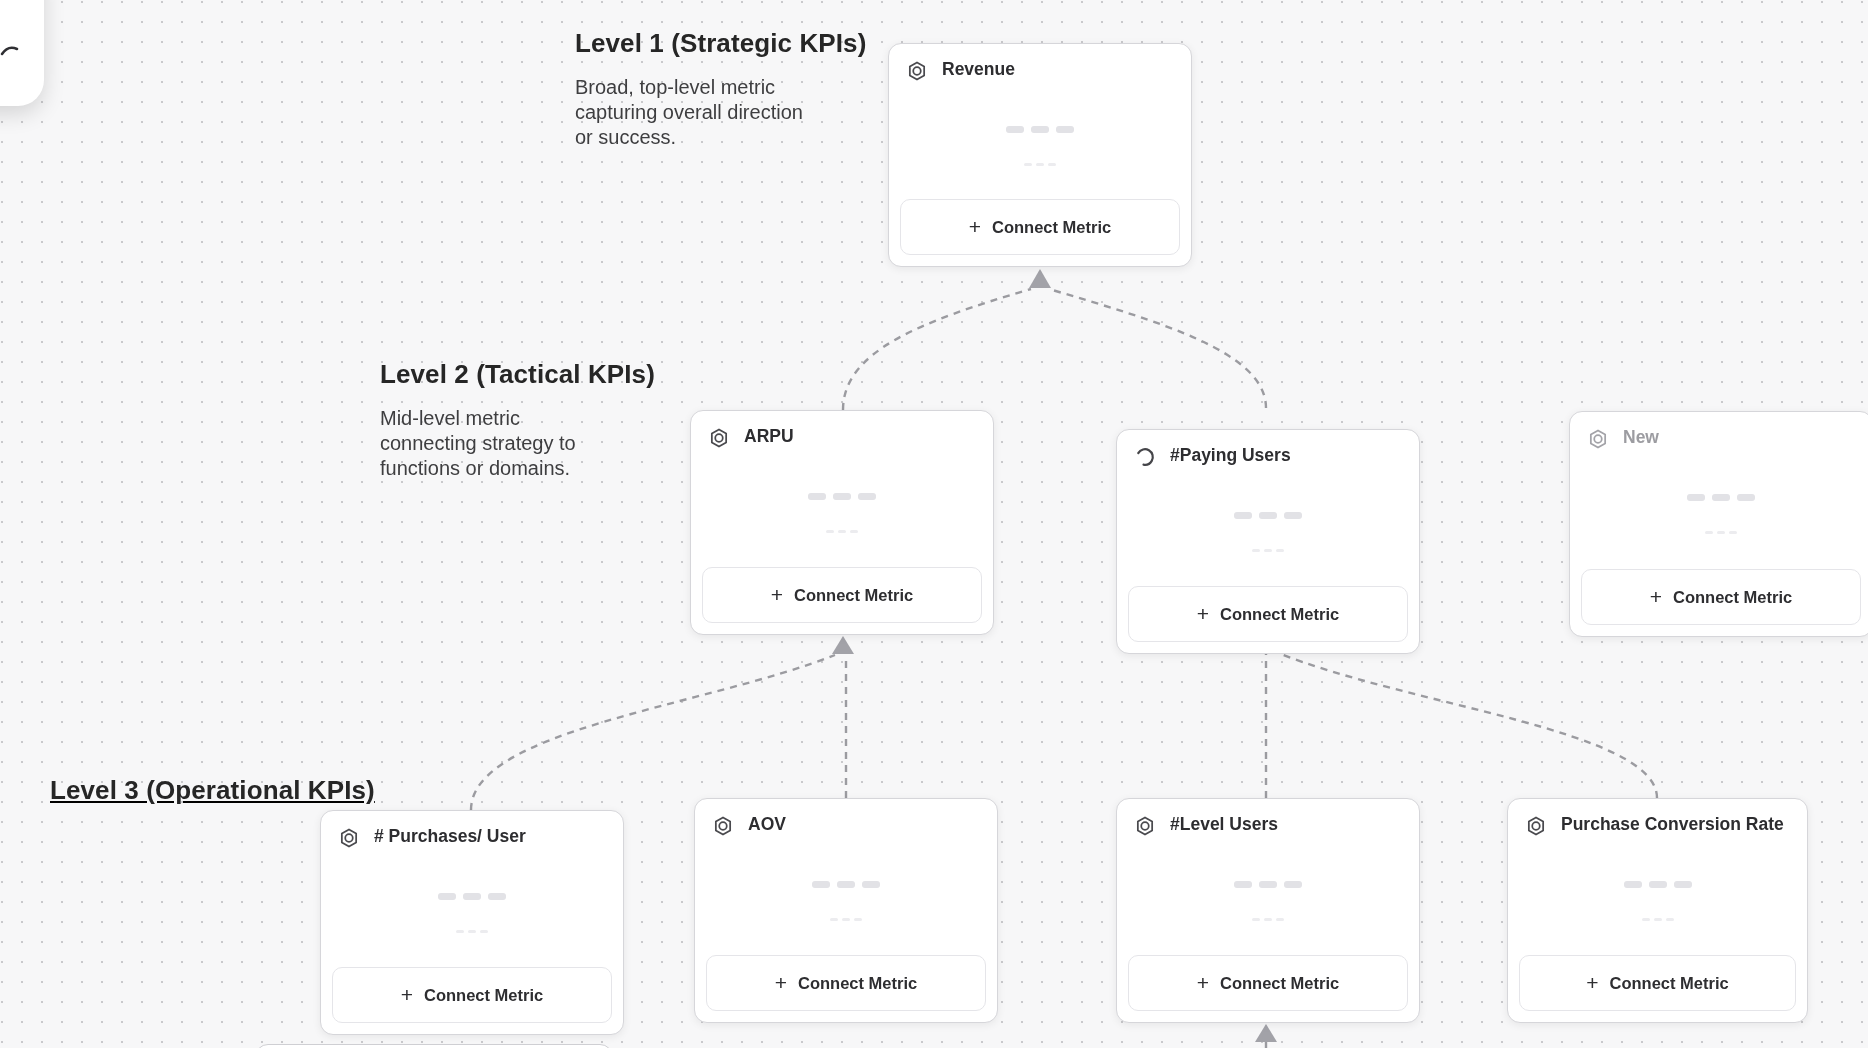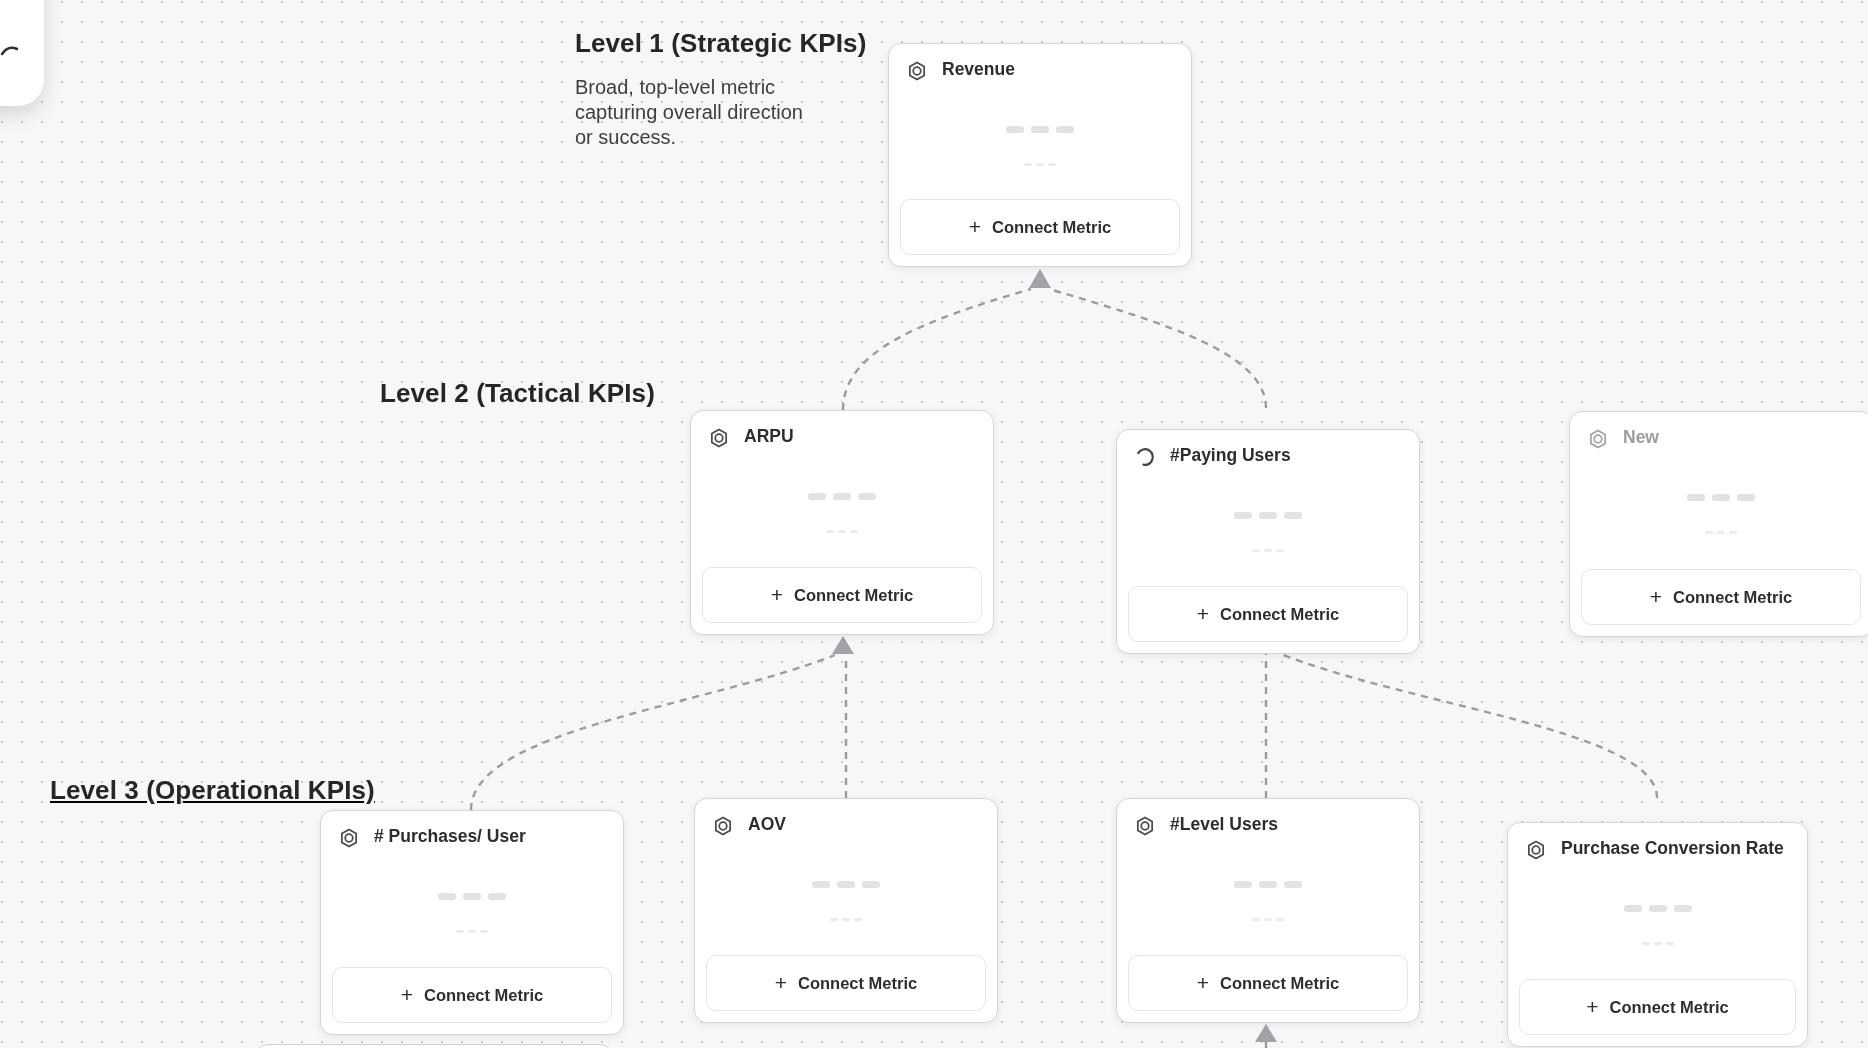--- a/index.html
+++ b/index.html
@@ -22,21 +22,21 @@
     box-shadow: 0 8px 22px rgba(0,0,0,0.14);
     z-index:5;
   }
   .corner-widget svg { position:absolute; right:24px; bottom:48px; }
 
   
   .level-label { position:absolute; z-index:2; }
   .level-title { font-size:26px; font-weight:700; color:#262626; letter-spacing:0.1px; }
   .level-desc  { font-size:20px; line-height:25px; color:#3e3e40; margin-top:16px; }
   .lv1 { left:575px; top:28px; }  .lv1 .level-desc { width:250px; }
-  .lv2 { left:380px; top:378px; } .lv2 .level-desc { width:230px; }
+  .lv2 { left:380px; top:359px; } .lv2 .level-desc { width:230px; }
   .lv3 { left:50px;  top:775px;text-decoration:underline; } .lv3 .level-desc { width:270px; }
 
   
   svg.edges { position:absolute; left:0; top:0; z-index:1; }
   .edge { fill:none; stroke:#9b9ba0; stroke-width:2.4; stroke-dasharray:7 6; }
   .arrowhead { fill:#a2a2a8; }
 
   
   .card {
     position:absolute; width:304px; height:225px;
@@ -91,20 +91,21 @@
     <polygon class="arrowhead" points="1266,634 1255,652 1277,652"></polygon>
     <polygon class="arrowhead" points="1266,1024 1255,1042 1277,1042"></polygon>
   </svg>
 
   <div class="level-label lv1">
     <div class="level-title">Level 1 (Strategic KPIs)</div>
     <div class="level-desc">Broad, top-level metric capturing overall direction or success.</div>
   </div>
   <div class="level-label lv2">
     <div class="level-title">Level 2 (Tactical KPIs)</div>
+    <div class="level-desc">Mid-level metric connecting strategy to functions or domains.</div>
   </div>
   <div class="level-label lv3">
     <div class="level-title">Level 3 (Operational KPIs)</div>
   </div>
 
   <div class="card" style="left:888px; top:43px; height:224px;">
     <div class="card-header">
       <span class="icon-wrap">
         <svg width="22" height="22" viewBox="0 0 24 24">
             <path d="M12 2.6 L19.8 7.1 V16.9 L12 21.4 L4.2 16.9 V7.1 Z" fill="none" stroke="#4a4a4e" stroke-width="1.9" stroke-linejoin="round"></path>
@@ -291,21 +292,21 @@
           <i></i>
           <i></i>
         </div>
     </div>
     <button class="connect-btn">
       <span class="plus">+</span>
       <span>Connect Metric</span>
     </button>
   </div>
 
-  <div class="card" style="left:1507px; top:798px; width:301px;margin-top:24px;">
+  <div class="card" style="left:1507px; top:798px; width:301px;">
     <div class="card-header">
       <span class="icon-wrap">
         <svg width="22" height="22" viewBox="0 0 24 24">
             <path d="M12 2.6 L19.8 7.1 V16.9 L12 21.4 L4.2 16.9 V7.1 Z" fill="none" stroke="#4a4a4e" stroke-width="1.9" stroke-linejoin="round"></path>
             <circle cx="12" cy="12" r="4.1" fill="none" stroke="#4a4a4e" stroke-width="1.9"></circle>
           </svg>
       </span>
       <span class="card-title">Purchase Conversion Rate</span>
     </div>
     <div class="skeleton">

